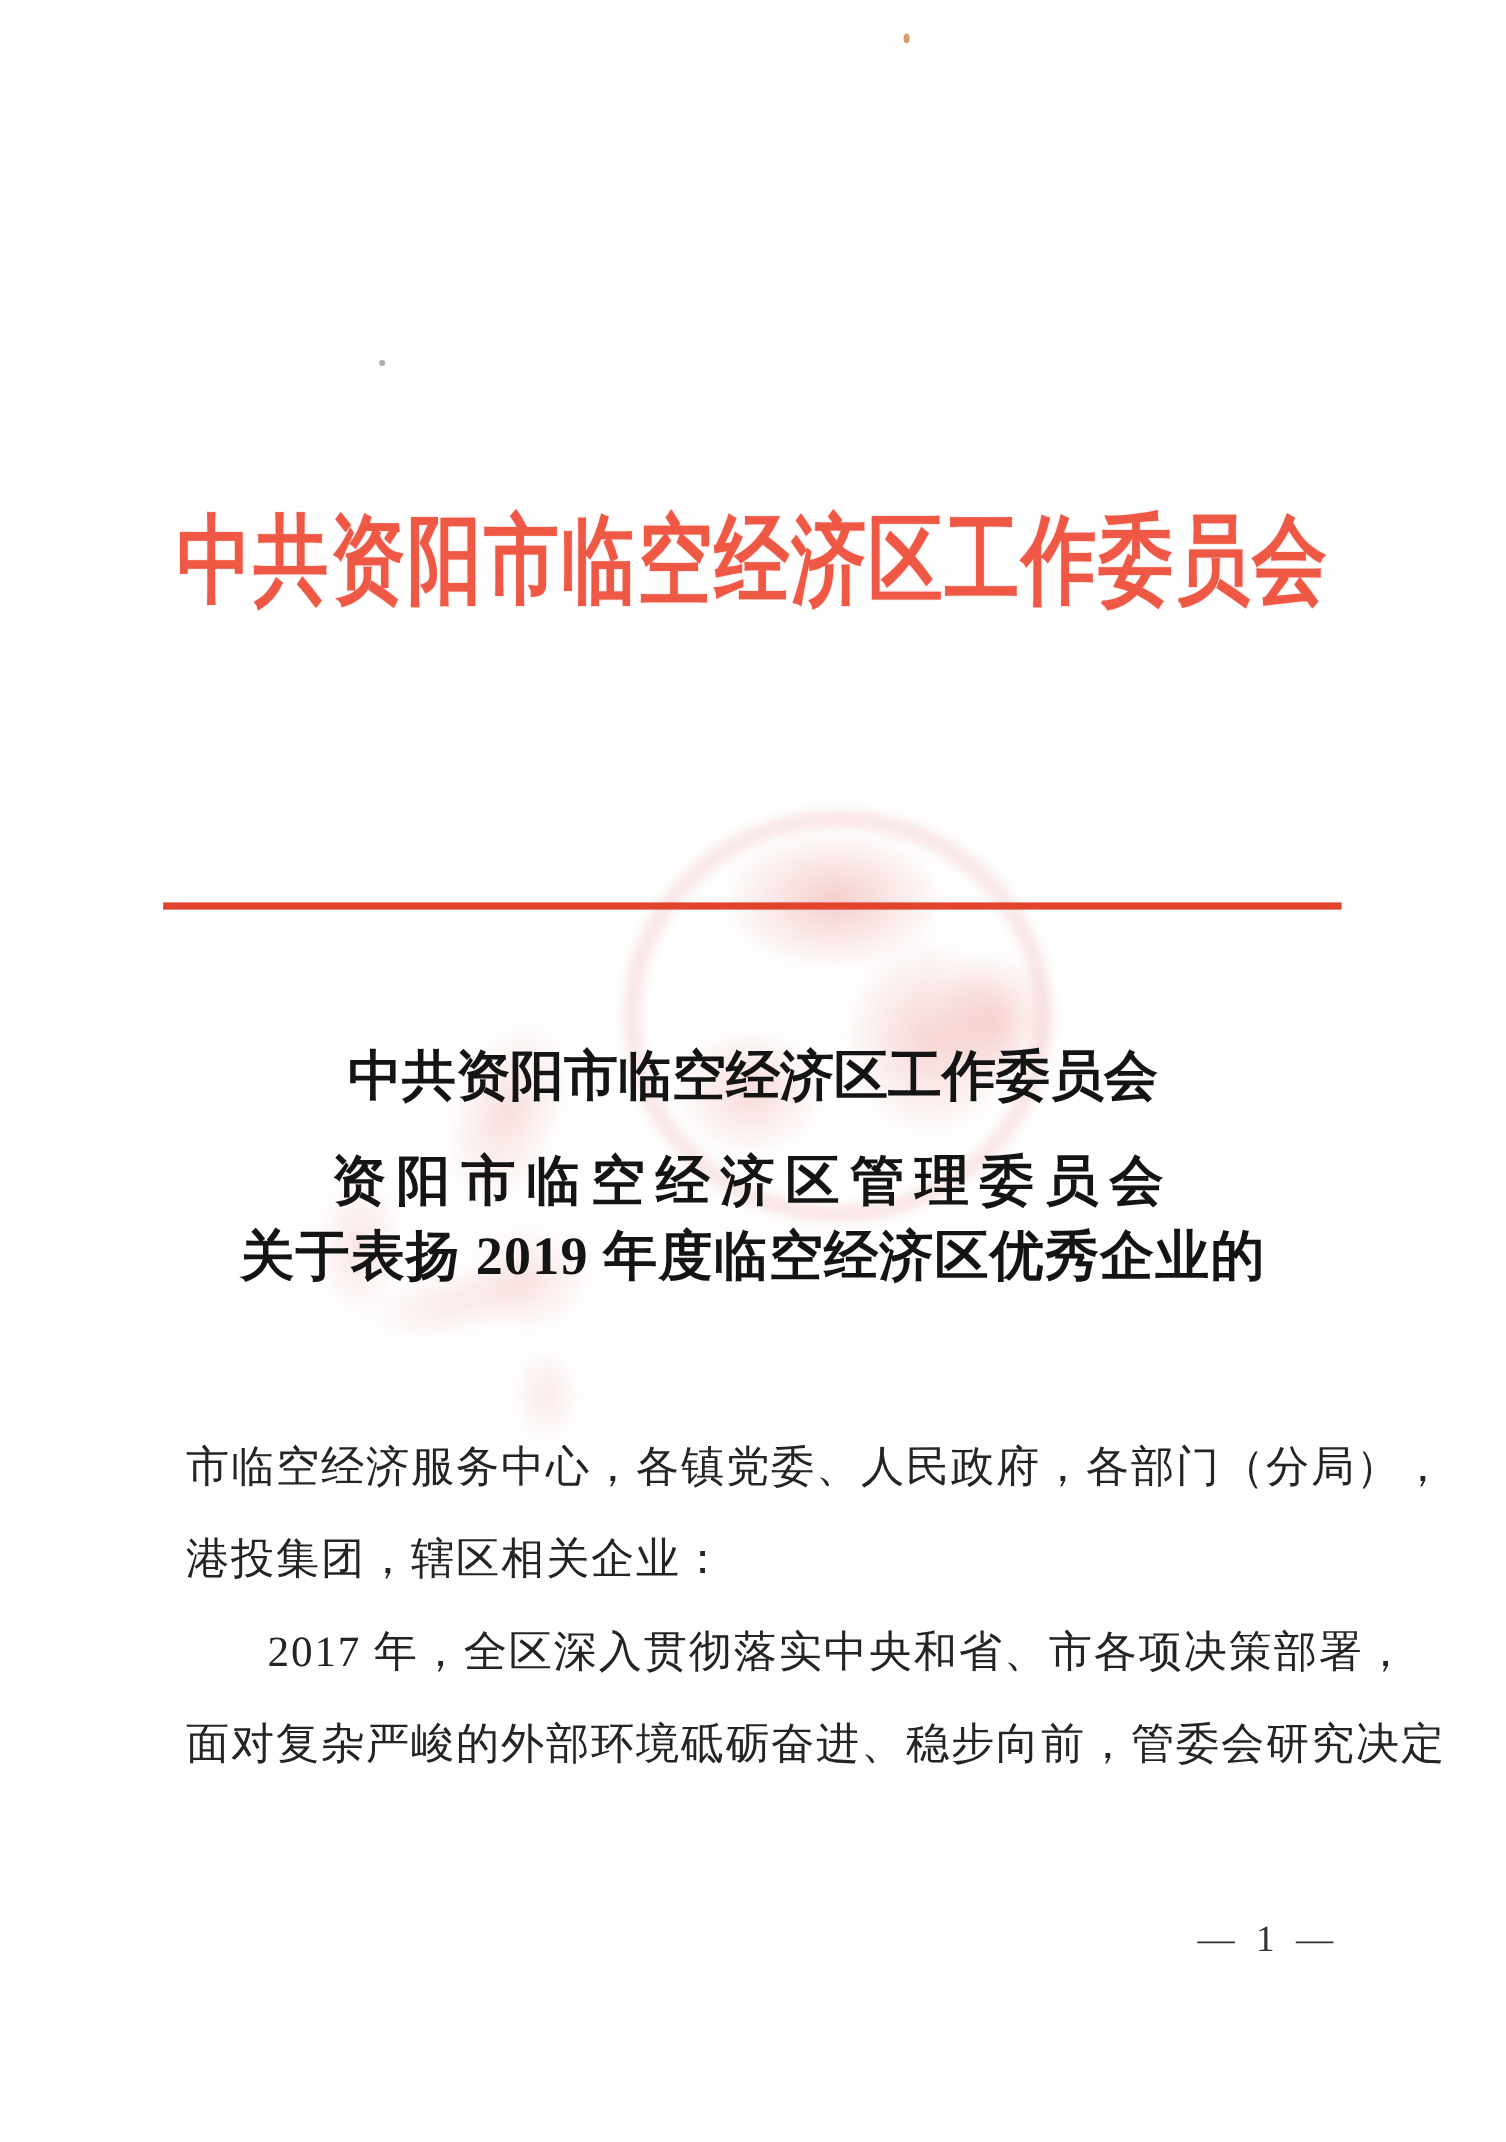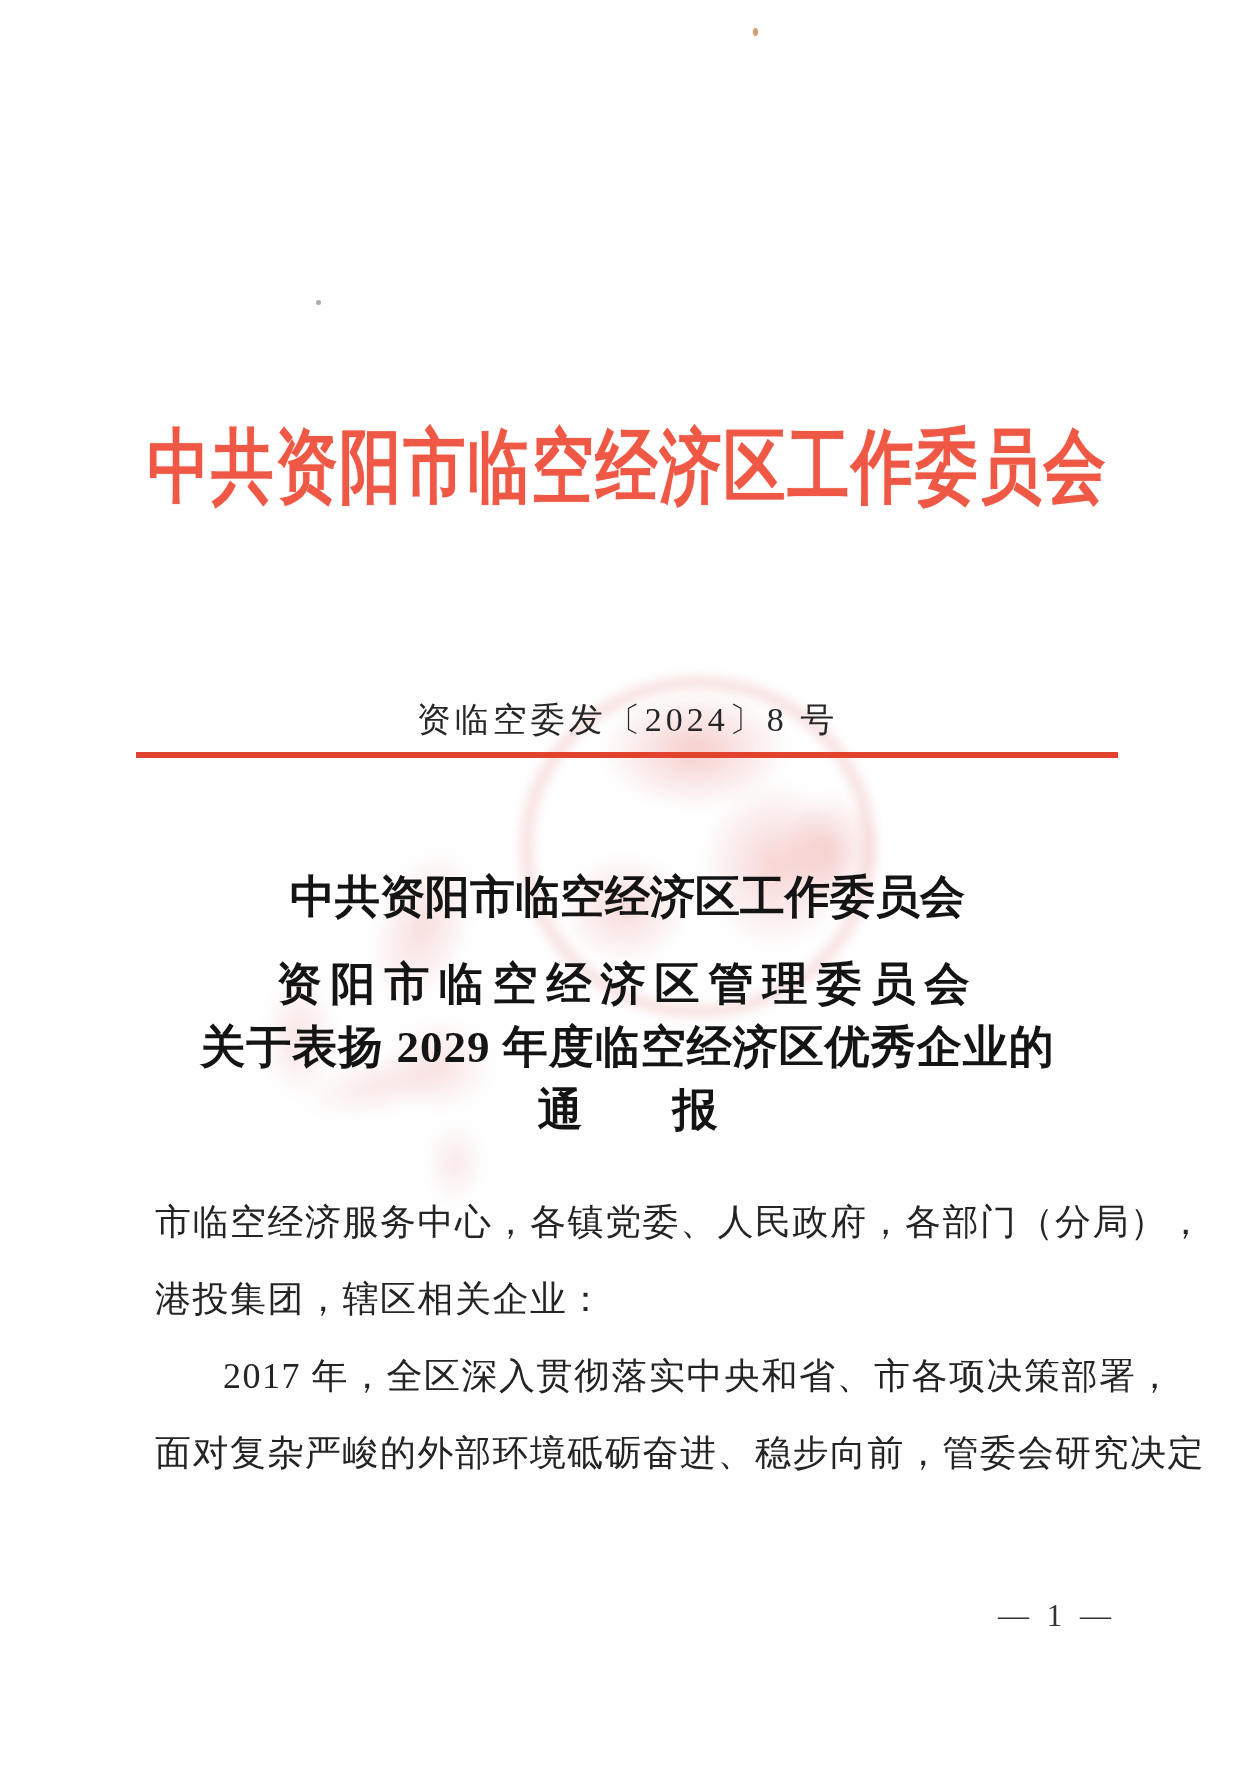--- a/index.html
+++ b/index.html
@@ -150,29 +150,27 @@
     <div class="seal-mark seal-b4"></div>
     <div class="seal-mark seal-b5"></div>
     <div class="seal-mark seal-b6"></div>
     <div class="seal-mark seal-b7"></div>
     <div class="seal-mark seal-b8"></div>
     <div class="seal-mark seal-b9"></div>
   </div>
 
   <div class="letterhead">中共资阳市临空经济区工作委员会</div>
 
-  <div class="doc-number">资临空委发〔2024〕8 号</div>
 
   <div class="red-rule"></div>
 
   <div class="title-block">
     <div class="title-line">中共资阳市临空经济区工作委员会</div>
     <div class="title-line spread">资阳市临空经济区管理委员会</div>
-    <div class="title-line tight">关于表扬 2029 年度临空经济区优秀企业的</div>
-    <div class="title-line">通　　报</div>
+    <div class="title-line tight">关于表扬 2019 年度临空经济区优秀企业的</div>
   </div>
 
   <div class="body-text">
     <div class="body-line">市临空经济服务中心，各镇党委、人民政府，各部门（分局），</div>
     <div class="body-line">港投集团，辖区相关企业：</div>
     <div class="body-line indent">2017 年，全区深入贯彻落实中央和省、市各项决策部署，</div>
     <div class="body-line">面对复杂严峻的外部环境砥砺奋进、稳步向前，管委会研究决定</div>
   </div>
 
   <div class="page-number">— 1 —</div>

